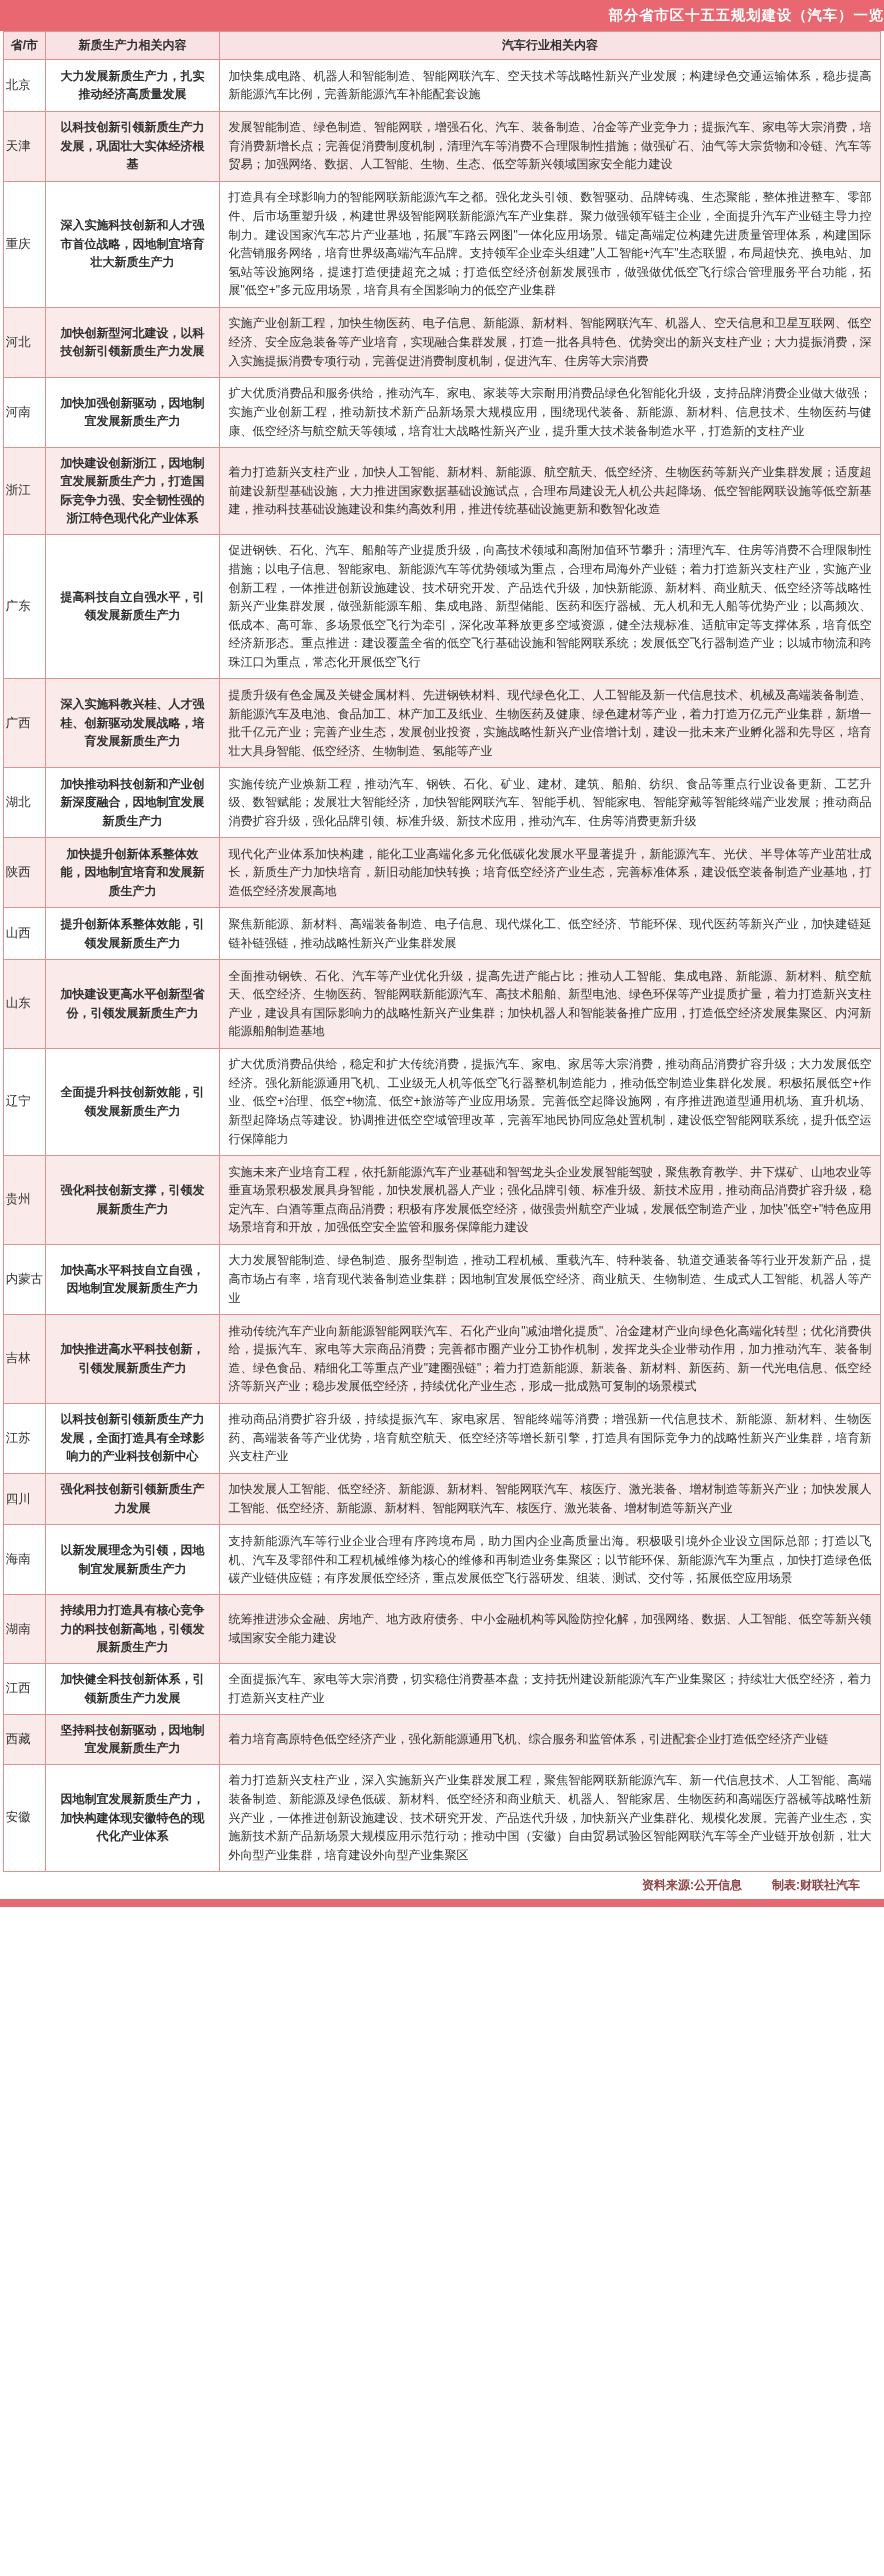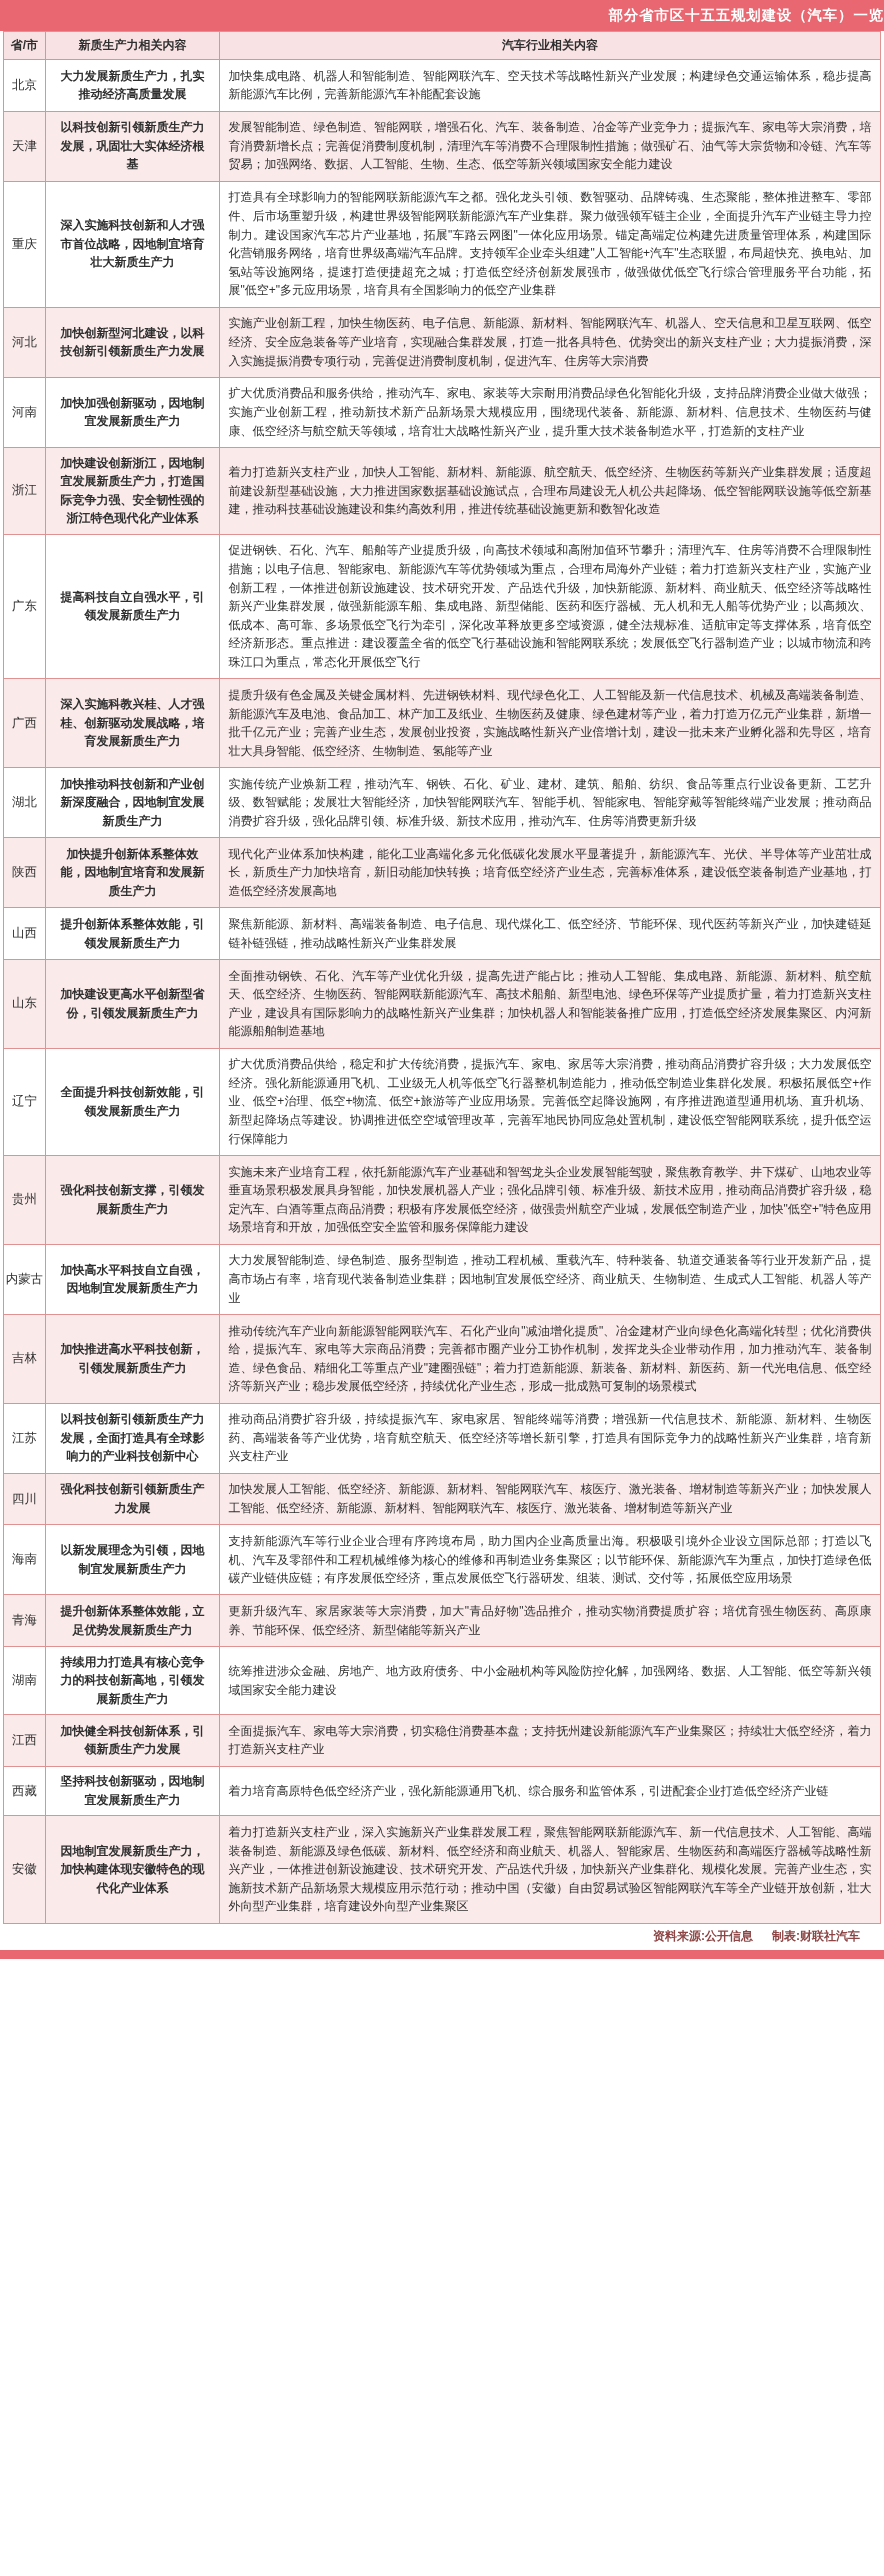--- a/index.html
+++ b/index.html
@@ -46,21 +46,20 @@
     word-break:break-all;
   }
   th{
     background:var(--header-bg);
     font-size:12px;
     font-weight:bold;
     padding:4.8px 1.9px;
     text-align:center;
   }
   td.cell-province{
-    text-align:center;
     font-size:12.4px;
     padding:3.8px 1.9px;
   }
   td.cell-nqpl{
     text-align:center;
     font-size:12px;
     line-height:1.55;
     padding:5.7px 8.6px;
     font-weight:bold;
   }
@@ -71,21 +70,21 @@
     line-height:1.55;
     padding:6.7px 8.6px;
     margin-left:35px;
   }
   tbody tr:nth-child(even){ background:var(--row-pink); }
   .footer{
     margin:0 2.9px;
     display:flex;
     justify-content:flex-end;
     align-items:center;
-    gap:19px;
+    gap:30px;
     padding:4.8px 21px 4.8px 0;
     font-size:12px;
     font-weight:bold;
     color:var(--footer-text);
   }
   .bottom-bar{
     width:100%;
     height:8.6px;
     background:var(--accent);
   }
@@ -217,25 +216,20 @@
     <td class="cell-nqpl">强化科技创新引领新质生产力发展</td>
     <td class="cell-auto">加快发展人工智能、低空经济、新能源、新材料、智能网联汽车、核医疗、激光装备、增材制造等新兴产业；加快发展人工智能、低空经济、新能源、新材料、智能网联汽车、核医疗、激光装备、增材制造等新兴产业</td>
   </tr>
 
   <tr>
     <td class="cell-province">海南</td>
     <td class="cell-nqpl">以新发展理念为引领，因地制宜发展新质生产力</td>
     <td class="cell-auto">支持新能源汽车等行业企业合理有序跨境布局，助力国内企业高质量出海。积极吸引境外企业设立国际总部；打造以飞机、汽车及零部件和工程机械维修为核心的维修和再制造业务集聚区；以节能环保、新能源汽车为重点，加快打造绿色低碳产业链供应链；有序发展低空经济，重点发展低空飞行器研发、组装、测试、交付等，拓展低空应用场景</td>
   </tr>
 
-  <tr>
-    <td class="cell-province">青海</td>
-    <td class="cell-nqpl">提升创新体系整体效能，立足优势发展新质生产力</td>
-    <td class="cell-auto">更新升级汽车、家居家装等大宗消费，加大"青品好物"选品推介，推动实物消费提质扩容；培优育强生物医药、高原康养、节能环保、低空经济、新型储能等新兴产业</td>
-  </tr>
 
   <tr>
     <td class="cell-province">湖南</td>
     <td class="cell-nqpl">持续用力打造具有核心竞争力的科技创新高地，引领发展新质生产力</td>
     <td class="cell-auto">统筹推进涉众金融、房地产、地方政府债务、中小金融机构等风险防控化解，加强网络、数据、人工智能、低空等新兴领域国家安全能力建设</td>
   </tr>
 
   <tr>
     <td class="cell-province">江西</td>
     <td class="cell-nqpl">加快健全科技创新体系，引领新质生产力发展</td>

